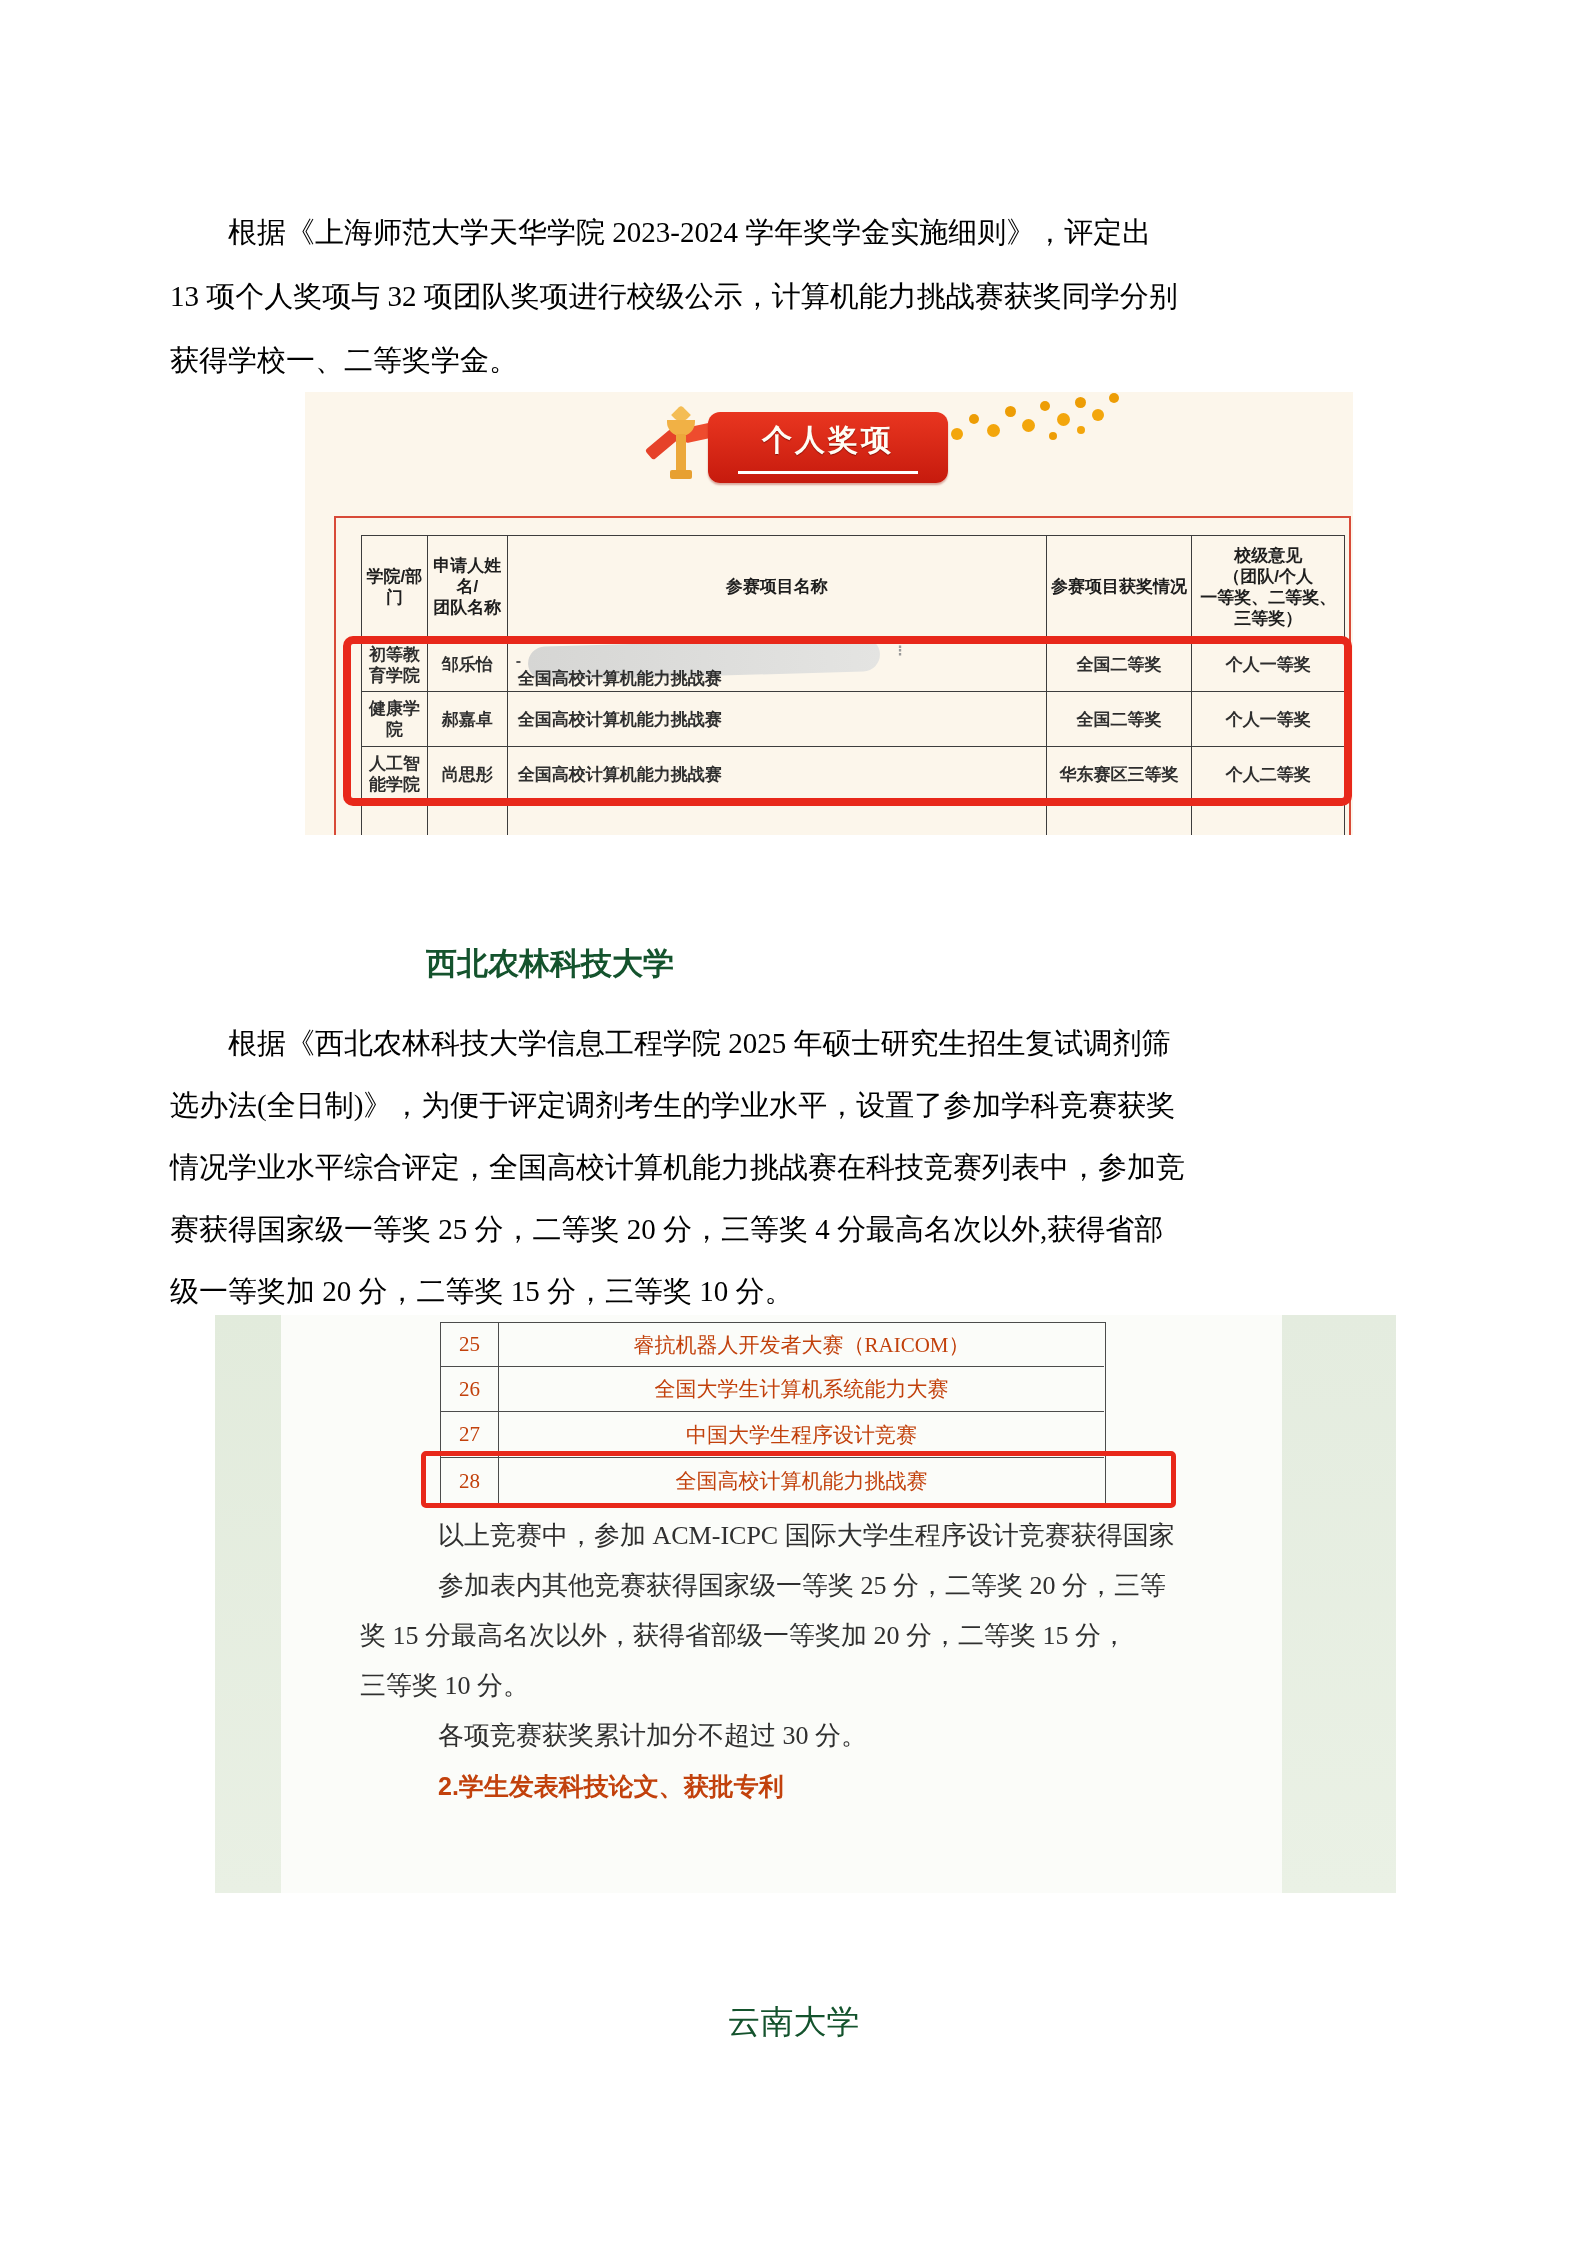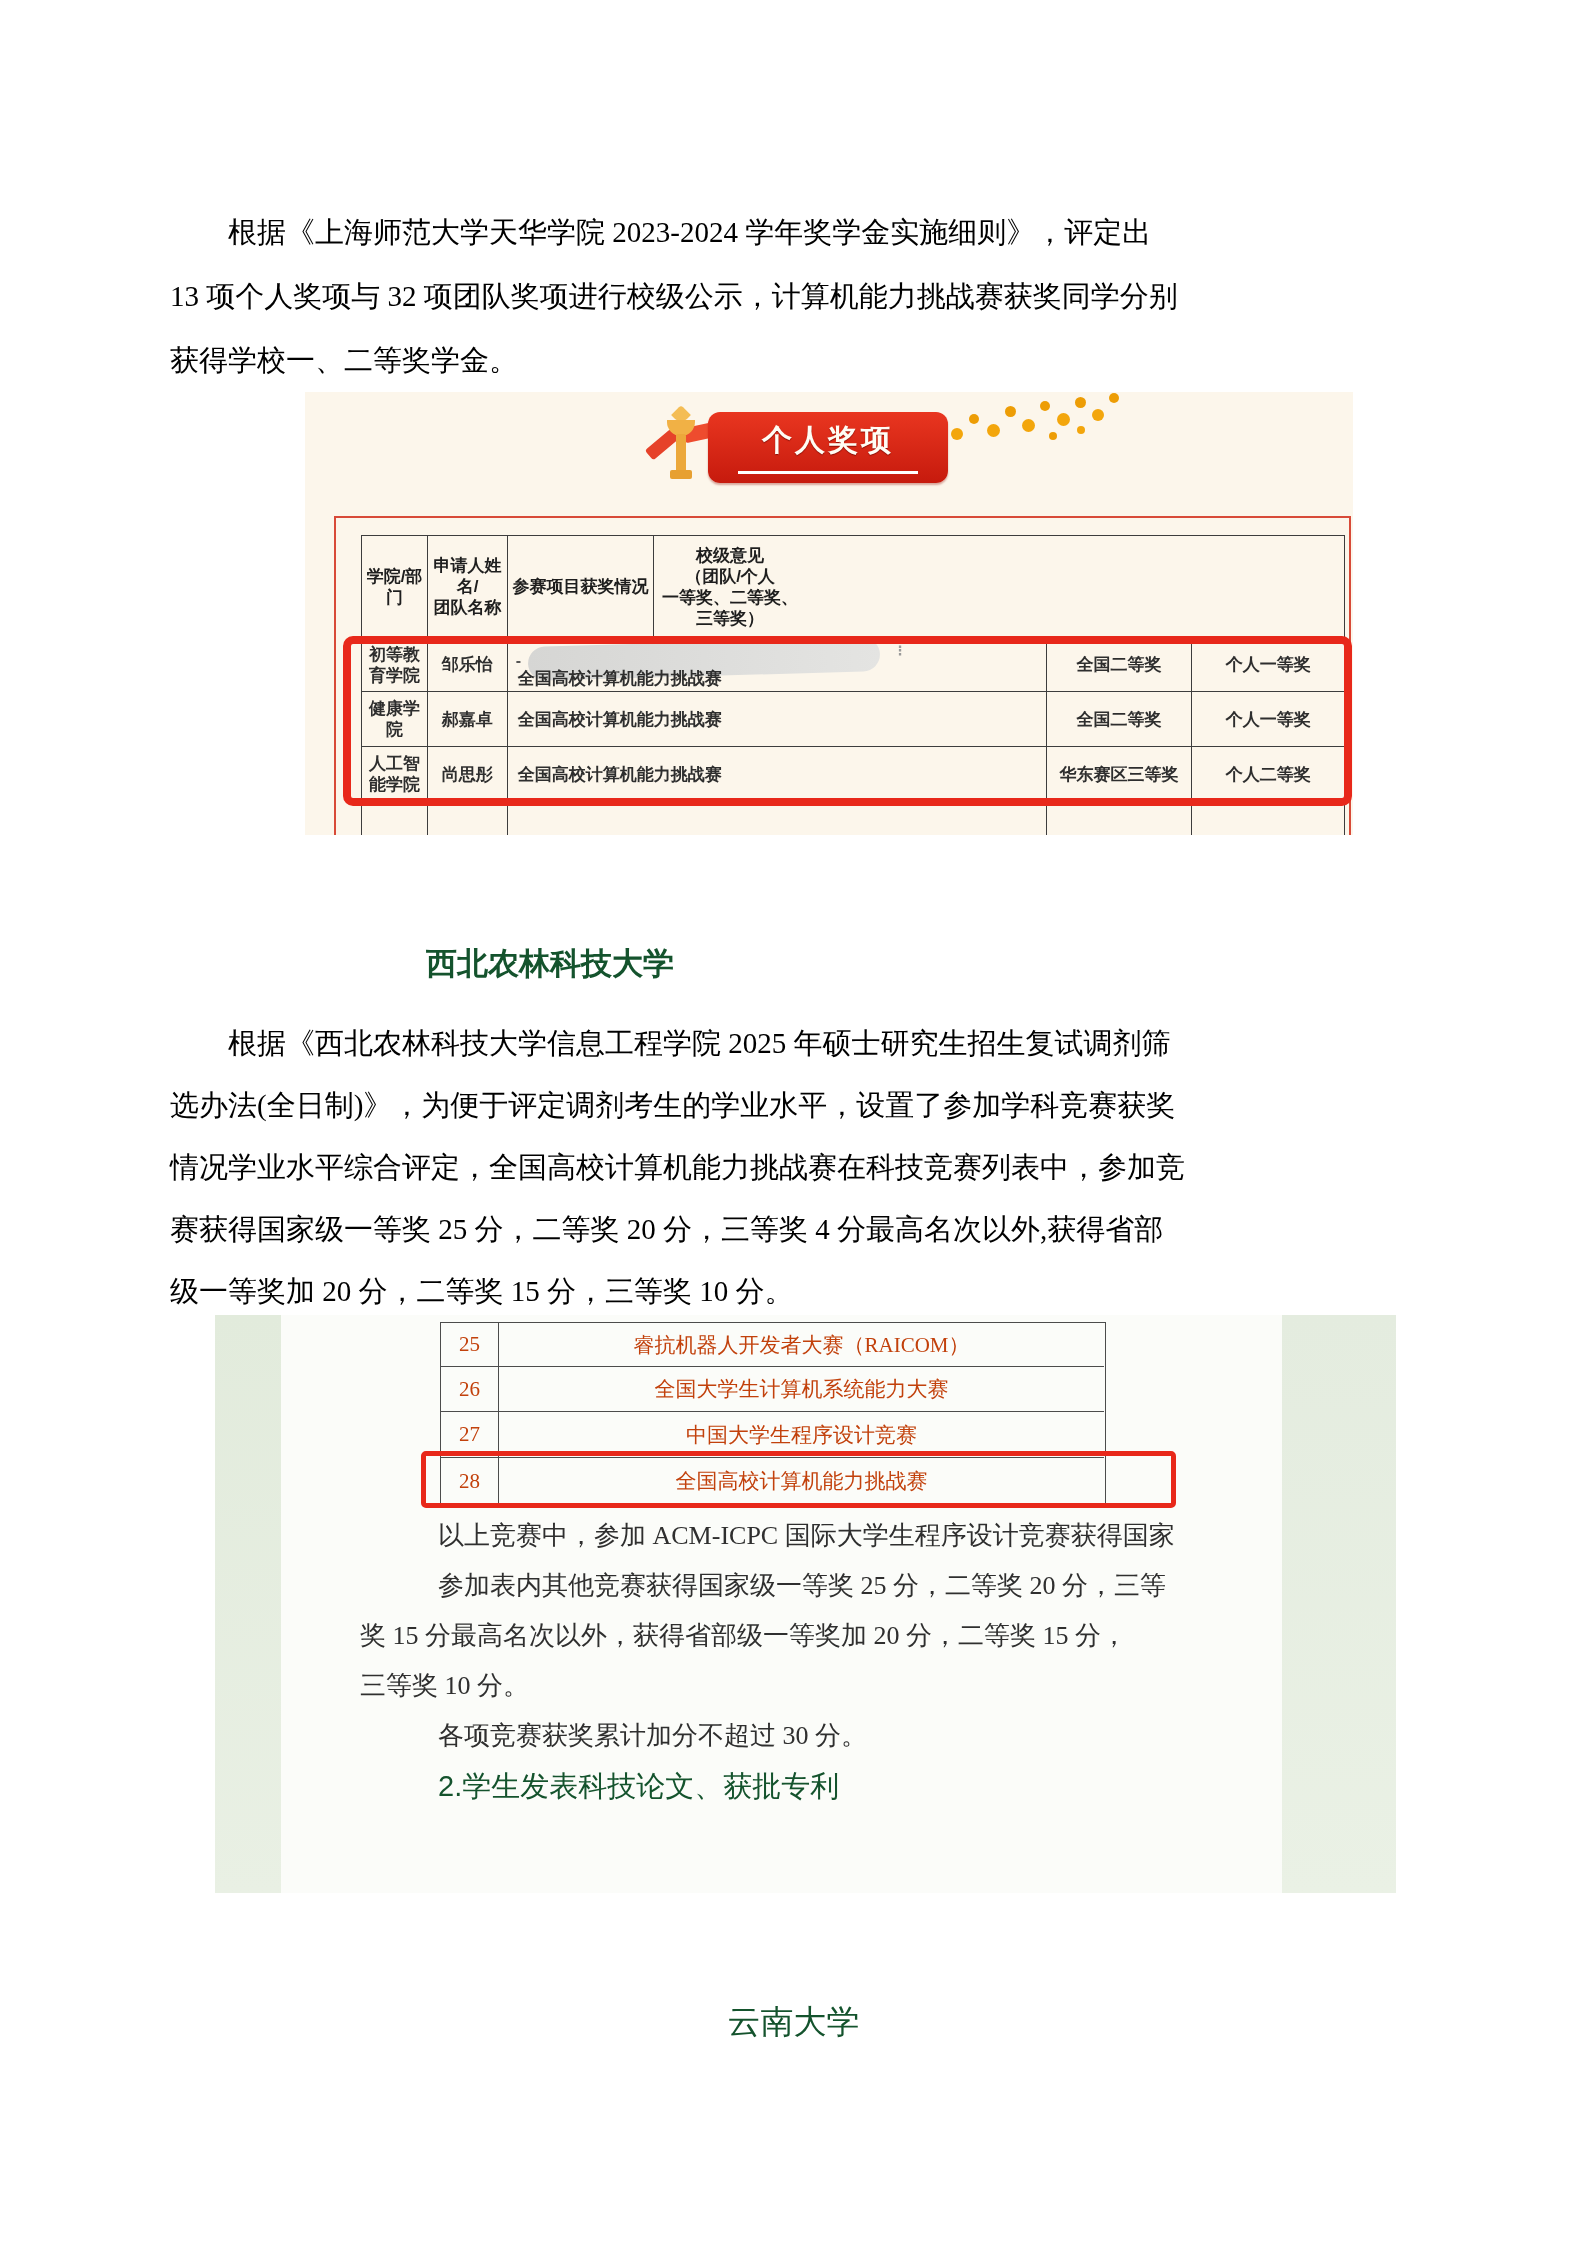--- a/index.html
+++ b/index.html
@@ -106,21 +106,21 @@
   .comp-num  { width:58px; border-right:1.5px solid #4c4c4c; }
   .comp-name { width:605px; }
   .comp-r1 > div { height:44px; } .comp-r2 > div { height:45px; }
   .comp-r3 > div { height:46px; } .comp-r4 > div { height:46px; }
   .highlight-box2 { position:absolute; left:206px; top:136px; width:755px; height:57px;
                     border:5px solid #e8281a; border-radius:5px; box-sizing:border-box; }
   .policy-body { position:absolute; left:145px; top:196px; width:880px;
                  font-size:26px; line-height:50px; color:#2f2f2f; }
   .bl { white-space:nowrap; }
   .bl-indent { padding-left:78px; }
-  .bl-bold { font-family:"Liberation Sans","DejaVu Sans",sans-serif; font-weight:400; font-size:29px; color:#14532d; }
+  .bl-bold { font-family:"Liberation Sans","DejaVu Sans",sans-serif; font-weight:700; font-size:25px; color:#c2410c; }
 </style>
 </head>
 <body>
 
 <div class="page">
 
   <div class="para" id="para1">
     <div class="ln ln-indent">根据《上海师范大学天华学院 2023-2024 学年奖学金实施细则》，评定出</div>
     <div class="ln">13 项个人奖项与 32 项团队奖项进行校级公示，计算机能力挑战赛获奖同学分别</div>
     <div class="ln">获得学校一、二等奖学金。</div>
@@ -154,20 +154,21 @@
         <i></i>
     </div>
 
     <div class="red-outer"></div>
 
     <div class="grid">
       <div class="t-row t-head">
         <div class="t-cell c1">学院/部门</div>
         <div class="t-cell c2">申请人姓名/
 团队名称</div>
+        <div class="t-cell c3">参赛项目名称</div>
         <div class="t-cell c4">参赛项目获奖情况</div>
         <div class="t-cell c5">校级意见
 （团队/个人
 一等奖、二等奖、
 三等奖）</div>
       </div>
       <div class="t-row t-r1">
         <div class="t-cell c1">初等教育学院</div>
         <div class="t-cell c2">邹乐怡</div>
         <div class="t-cell c3 cell-project cell-project-redacted">

